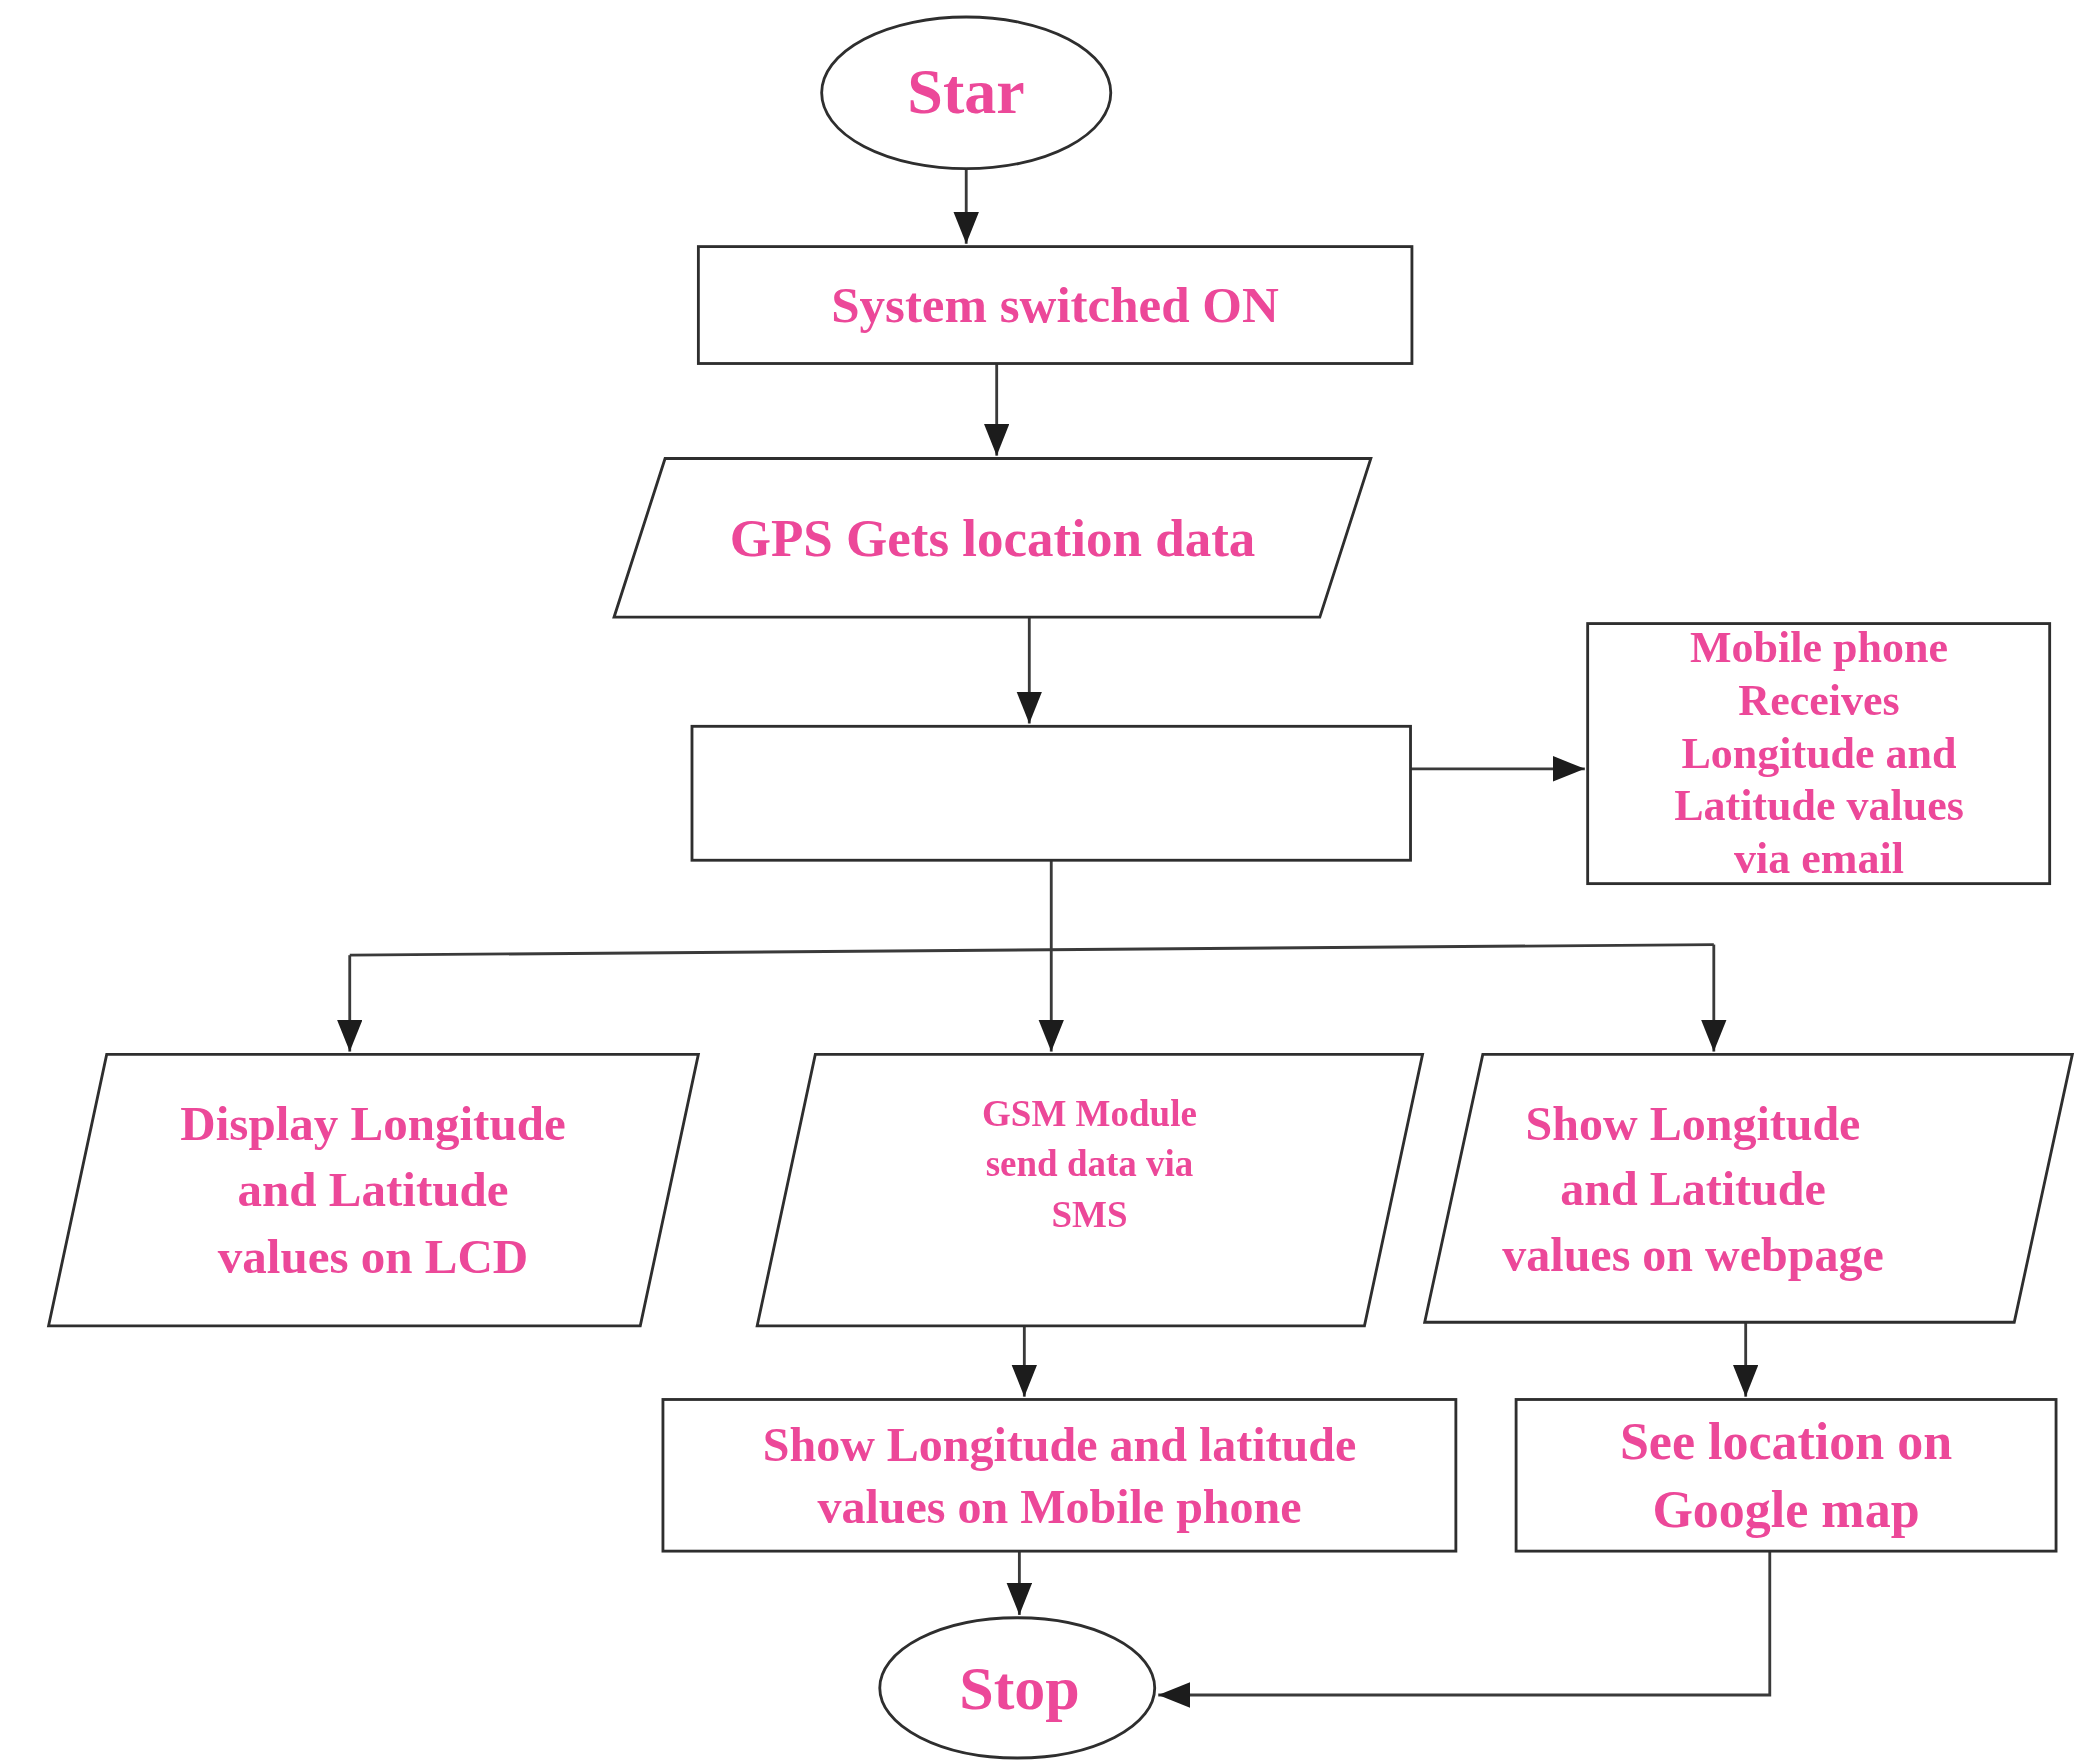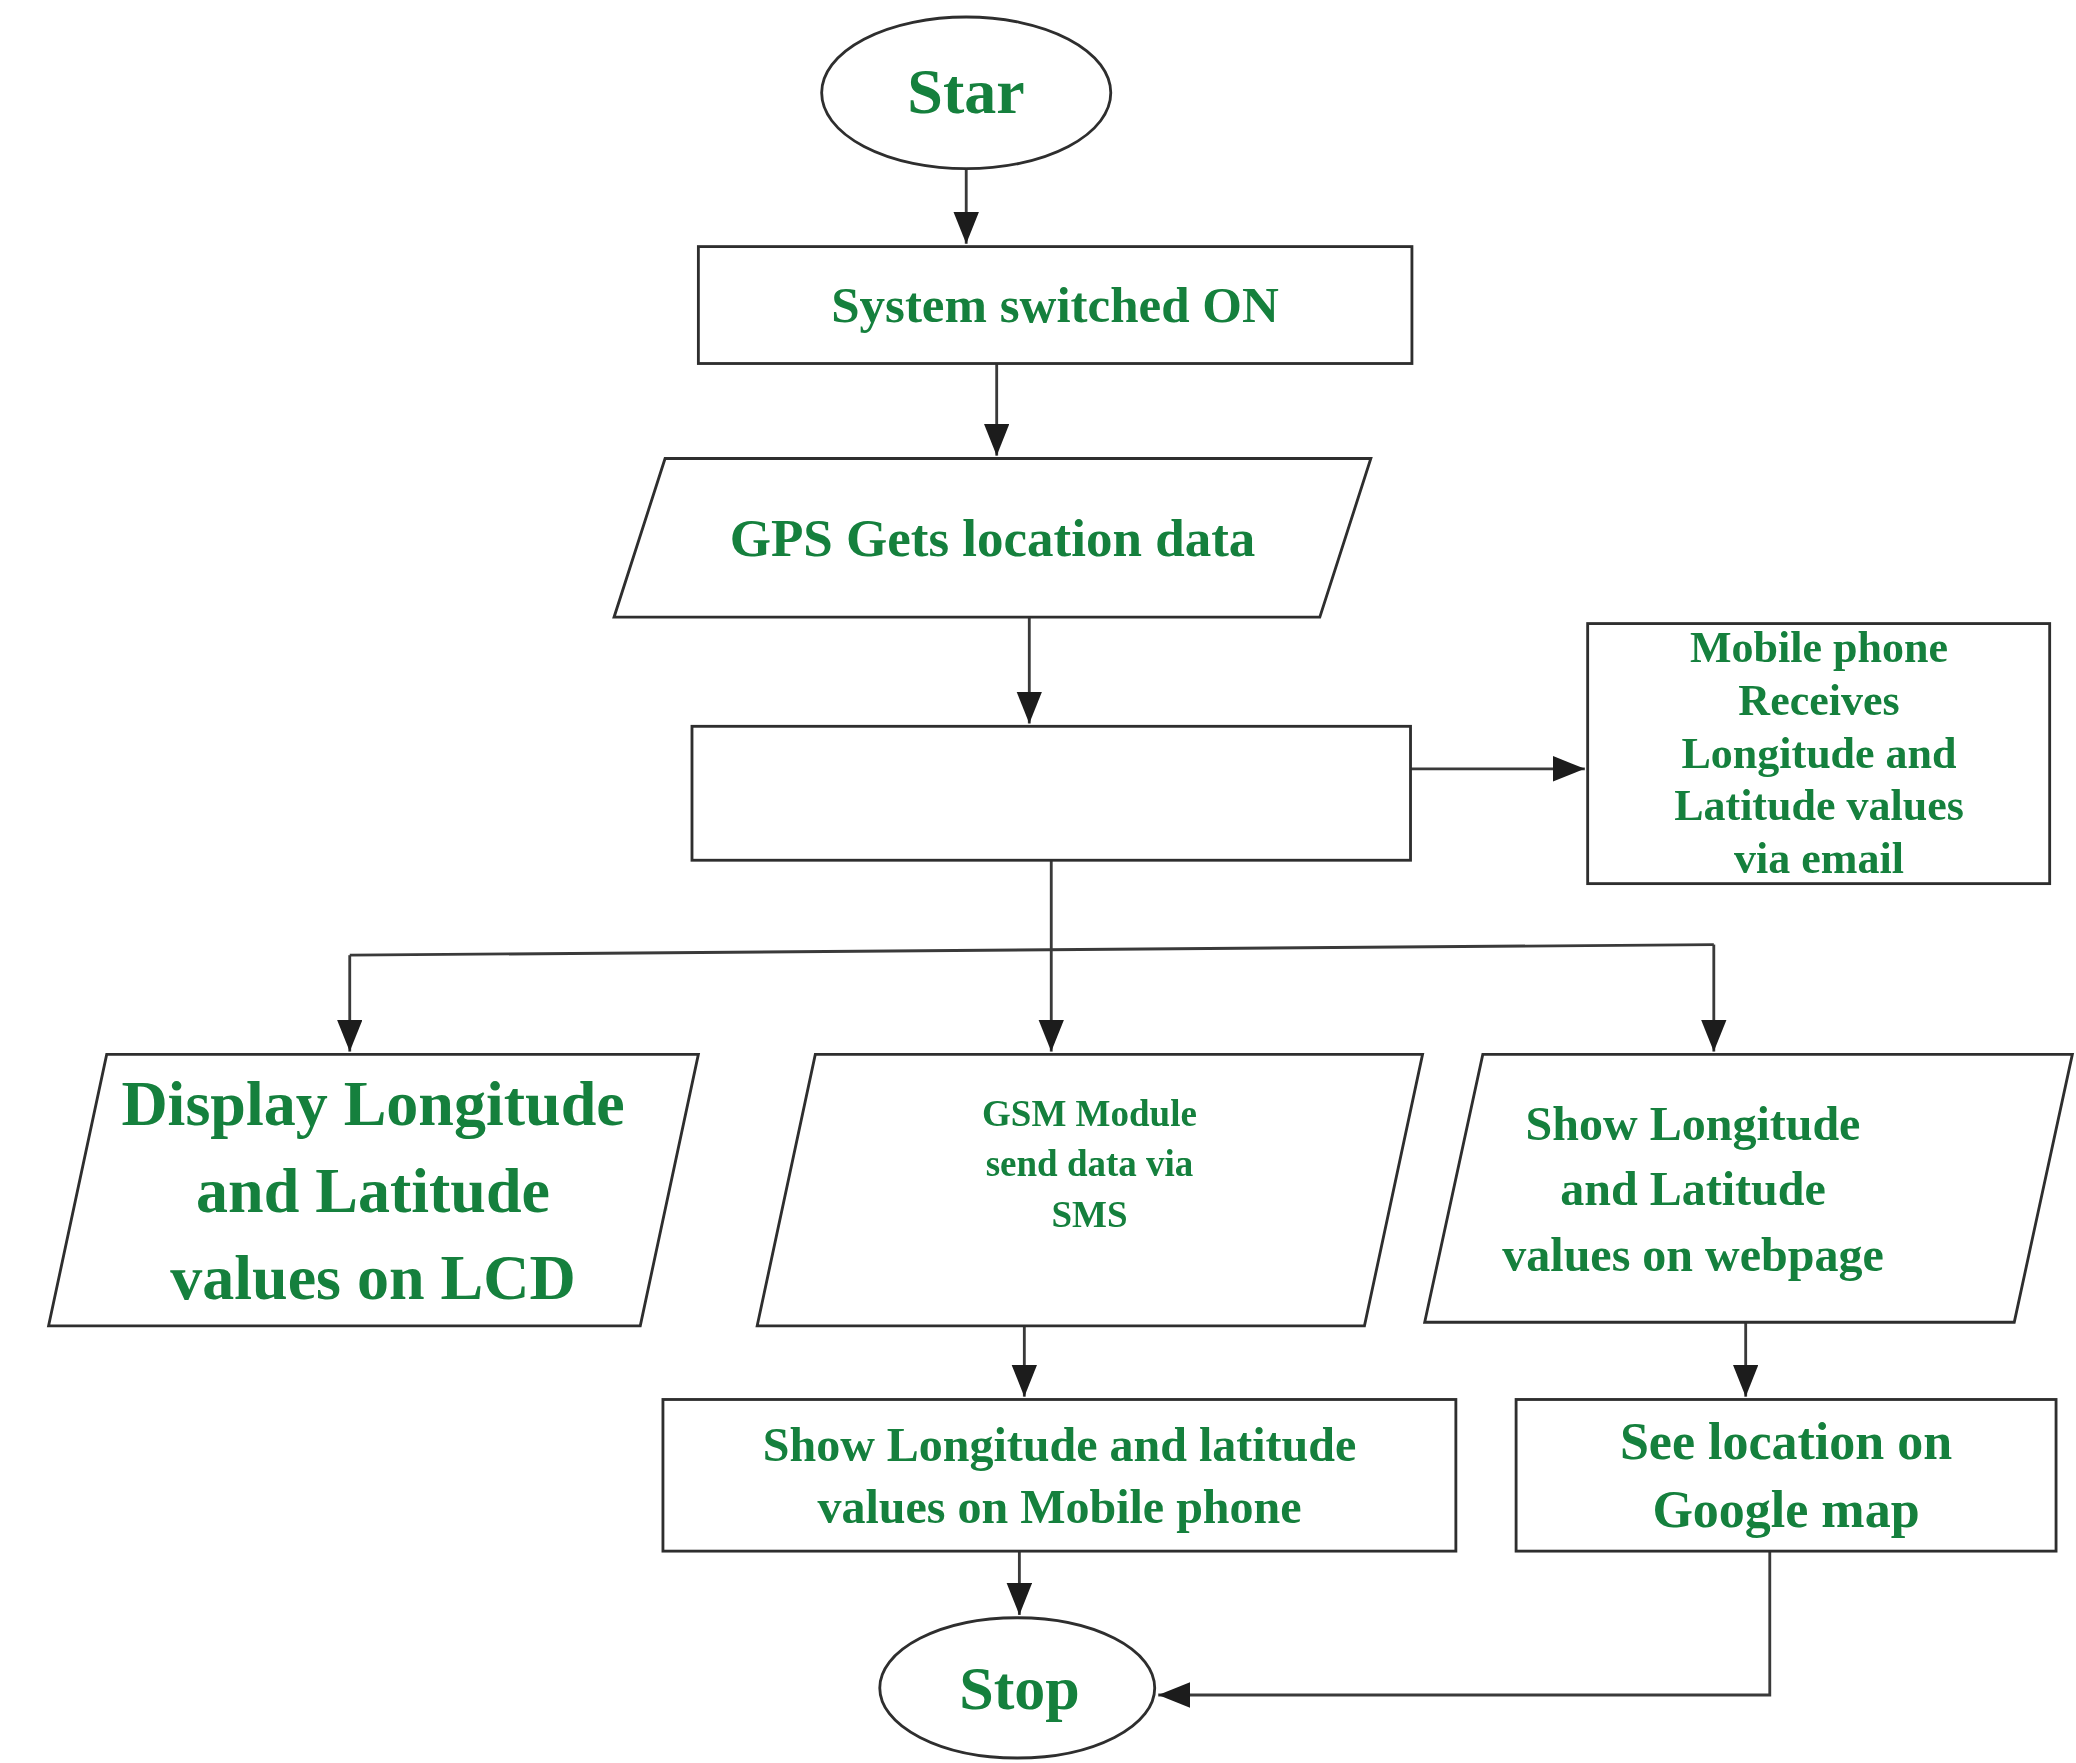--- a/index.html
+++ b/index.html
@@ -26,21 +26,21 @@
     stroke: #3a3a3a;
     stroke-width: 4;
   }
   .label {
     position: absolute;
     display: flex;
     align-items: center;
     justify-content: center;
     text-align: center;
     font-weight: 700;
-    color: #15803d;
+    color: #ec4899;
     white-space: pre-line;
     line-height: 1.36;
     pointer-events: none;
   }
 </style>
 </head>
 <body>
 
 <div class="canvas">
 
@@ -83,21 +83,21 @@
 
   <div class="label" style="left:614px; top:459px; width:757px; height:159px; font-size:53px;">GPS Gets location data</div>
 
 
   <div class="label" style="left:1588px; top:624px; width:462px; height:260px; font-size:44px; line-height:1.2;">Mobile phone
 Receives
 Longitude and
 Latitude values
 via email</div>
 
-  <div class="label" style="left:48px; top:1055px; width:650px; height:271px; font-size:64px;text-align:center;">Display Longitude
+  <div class="label" style="left:48px; top:1055px; width:650px; height:271px; font-size:49px;text-align:center;">Display Longitude
 and Latitude
 values on LCD</div>
 
   <div class="label" style="left:757px; top:1055px; width:665px; height:219px; font-size:37px;">GSM Module
 send data via
 SMS</div>
 
   <div class="label" style="left:1369px; top:1055px; width:648px; height:268px; font-size:48px;">Show Longitude
 and Latitude
 values on webpage</div>

